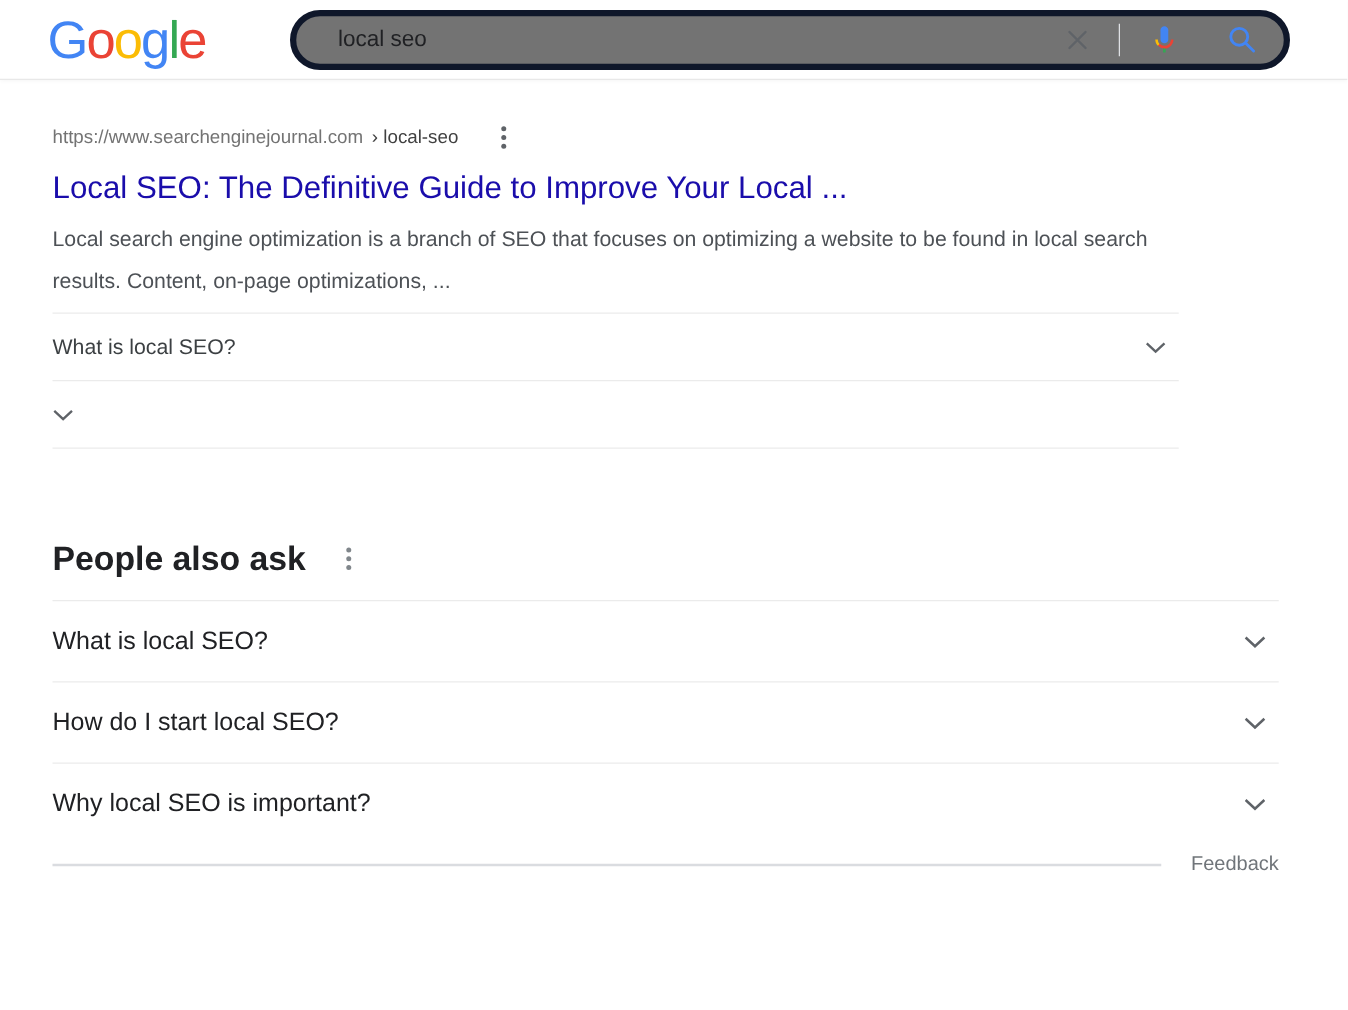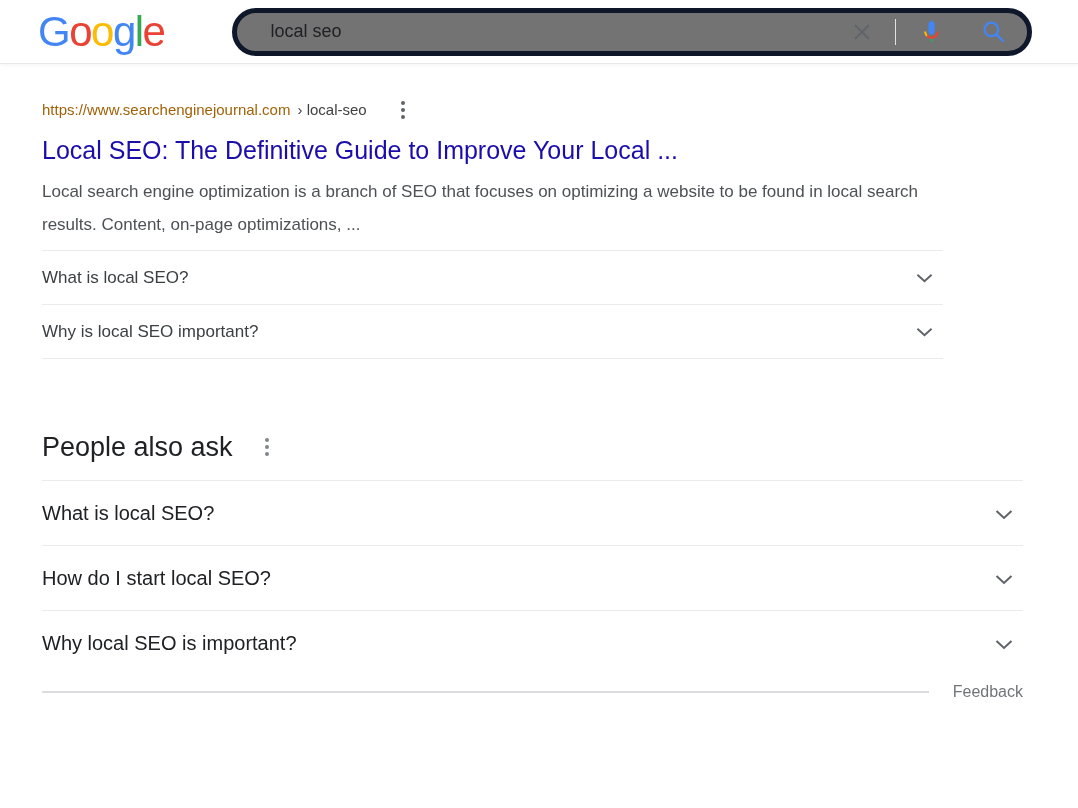--- a/index.html
+++ b/index.html
@@ -67,21 +67,21 @@
   
   .content { padding-left: 42px; }
 
   .url-row {
     margin-top: 35px;
     display: flex;
     align-items: center;
     font-size: 15px;
     line-height: 20px;
   }
-  .url-domain { color: #a16207; cursor: pointer; }
+  .url-domain { color: #737373; cursor: pointer; }
   .url-crumb { color: #404040; margin-left: 7px; }
 
   .dots-v {
     display: inline-flex;
     flex-direction: column;
     align-items: center;
     gap: 3px;
     cursor: pointer;
     padding: 2px;
   }
@@ -130,21 +130,21 @@
   }
 
   
   .paa { margin-top: 71px; }
   .paa-head {
     display: flex;
     align-items: center;
   }
   .paa-title {
     font-size: 27px;
-    font-weight: 400;
+    font-weight: 700;
     color: #202124;
     line-height: 34px;
   }
   .paa-head .dots-v { margin-left: 30px; }
   .paa-head .dots-v i { background: #80868b; }
 
   .paa-list {
     margin-top: 16px;
     width: 981px;
     border-top: 1px solid #ebebeb;
@@ -246,21 +246,20 @@
     <div class="result-accordion">
       <div class="acc-item">
         <span>What is local SEO?</span>
         <span class="chevron-icon">
           <svg width="17" height="10" viewBox="0 0 18 10">
               <path d="M1.5 1.5L9 8.5l7.5-7" fill="none" stroke="#5f6368" stroke-width="2"></path>
             </svg>
         </span>
       </div>
       <div class="acc-item">
-        <span>Why is local SEO important?</span>
         <span class="chevron-icon">
           <svg width="17" height="10" viewBox="0 0 18 10">
               <path d="M1.5 1.5L9 8.5l7.5-7" fill="none" stroke="#5f6368" stroke-width="2"></path>
             </svg>
         </span>
       </div>
     </div>
   </div>
 
   <div class="paa">

